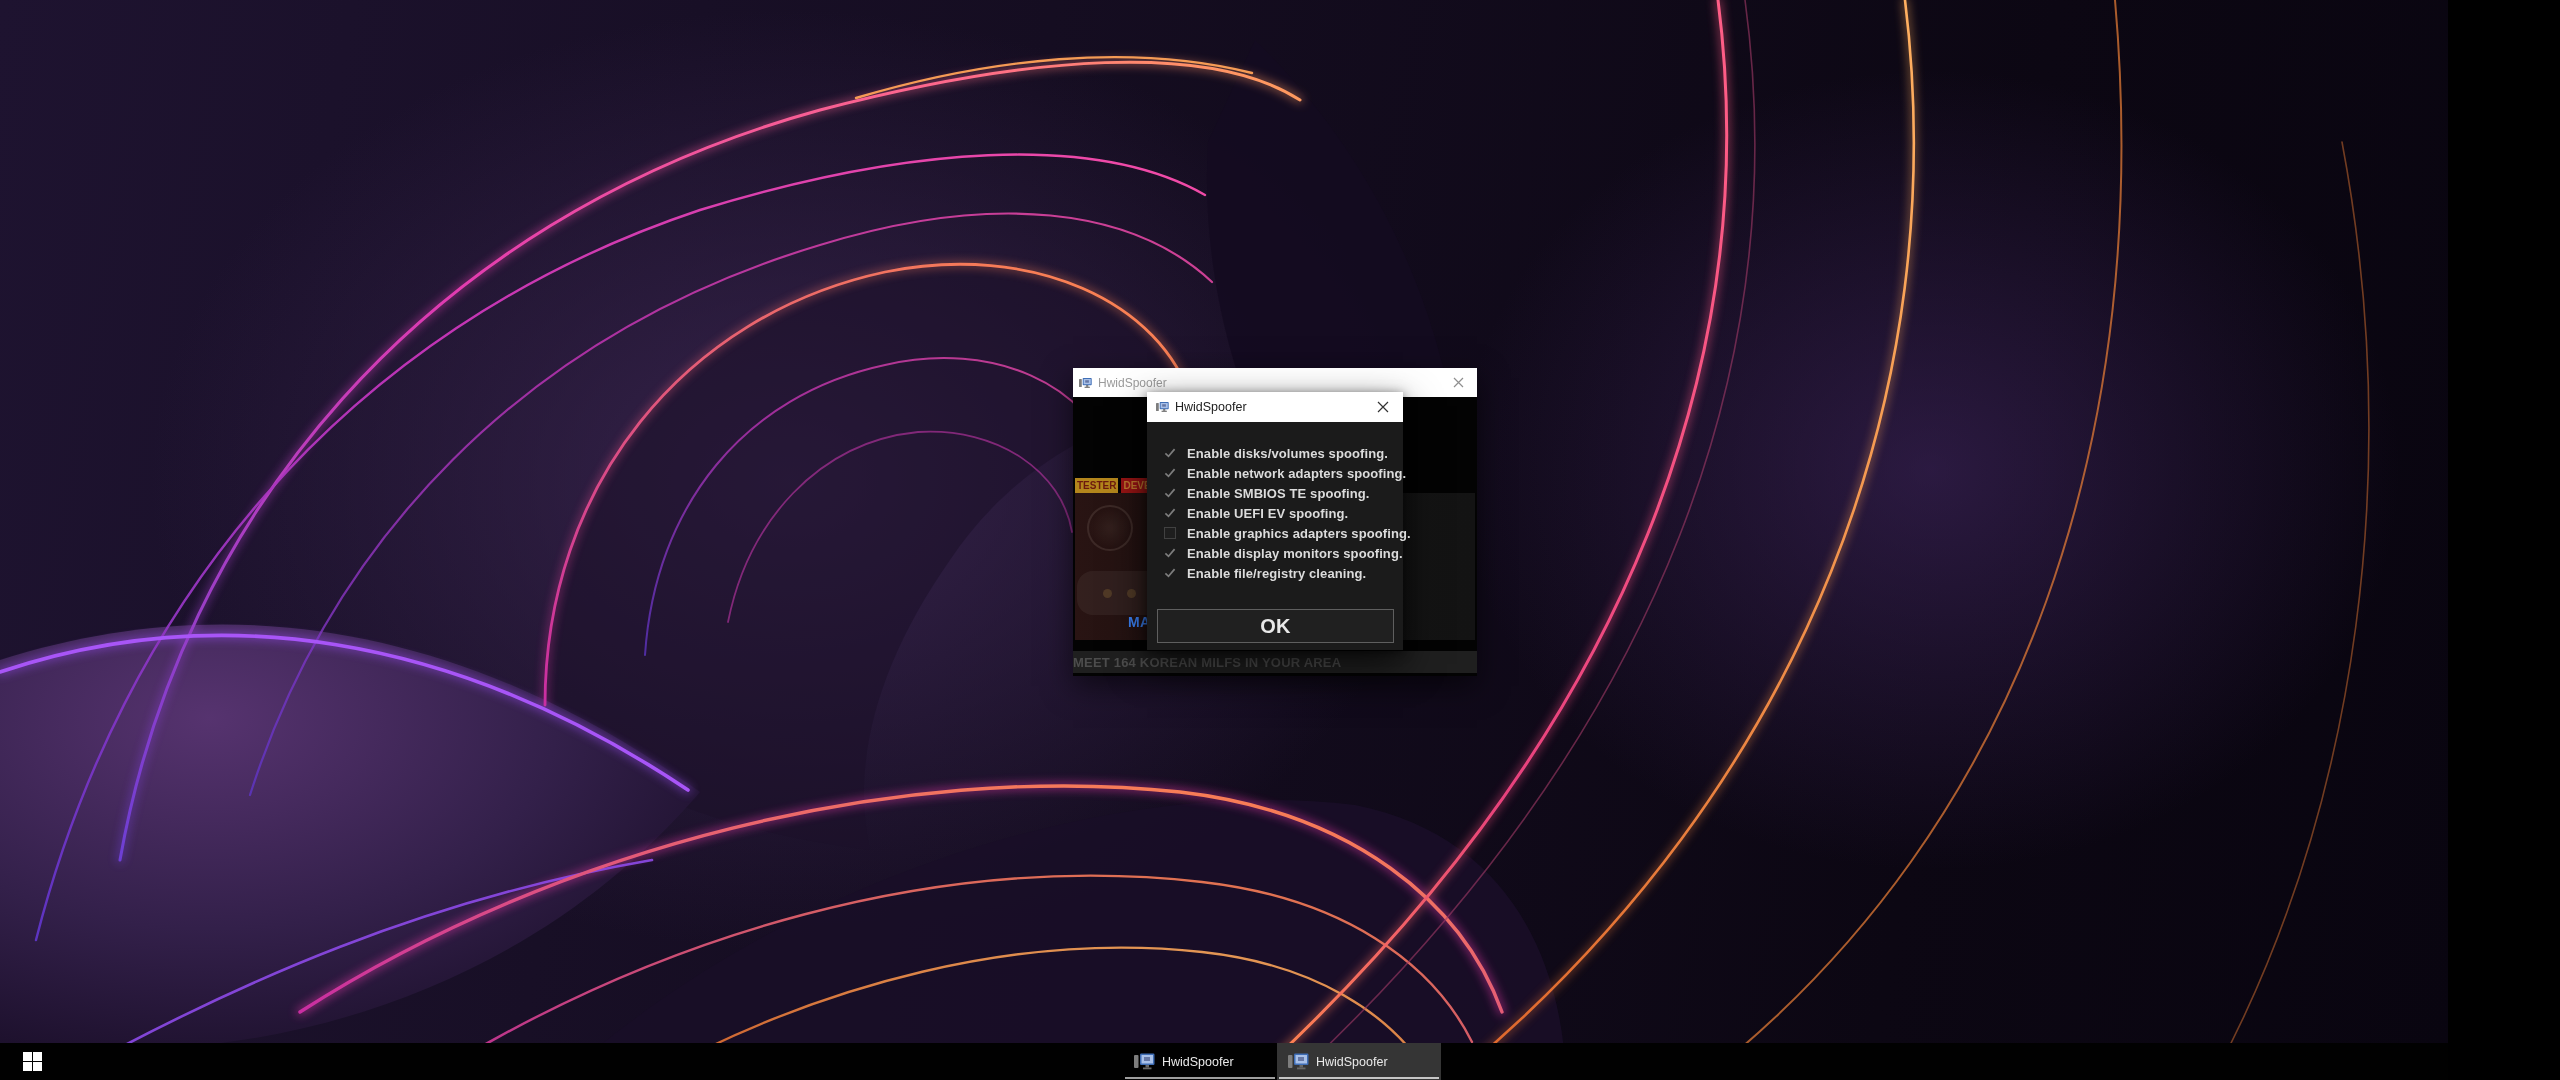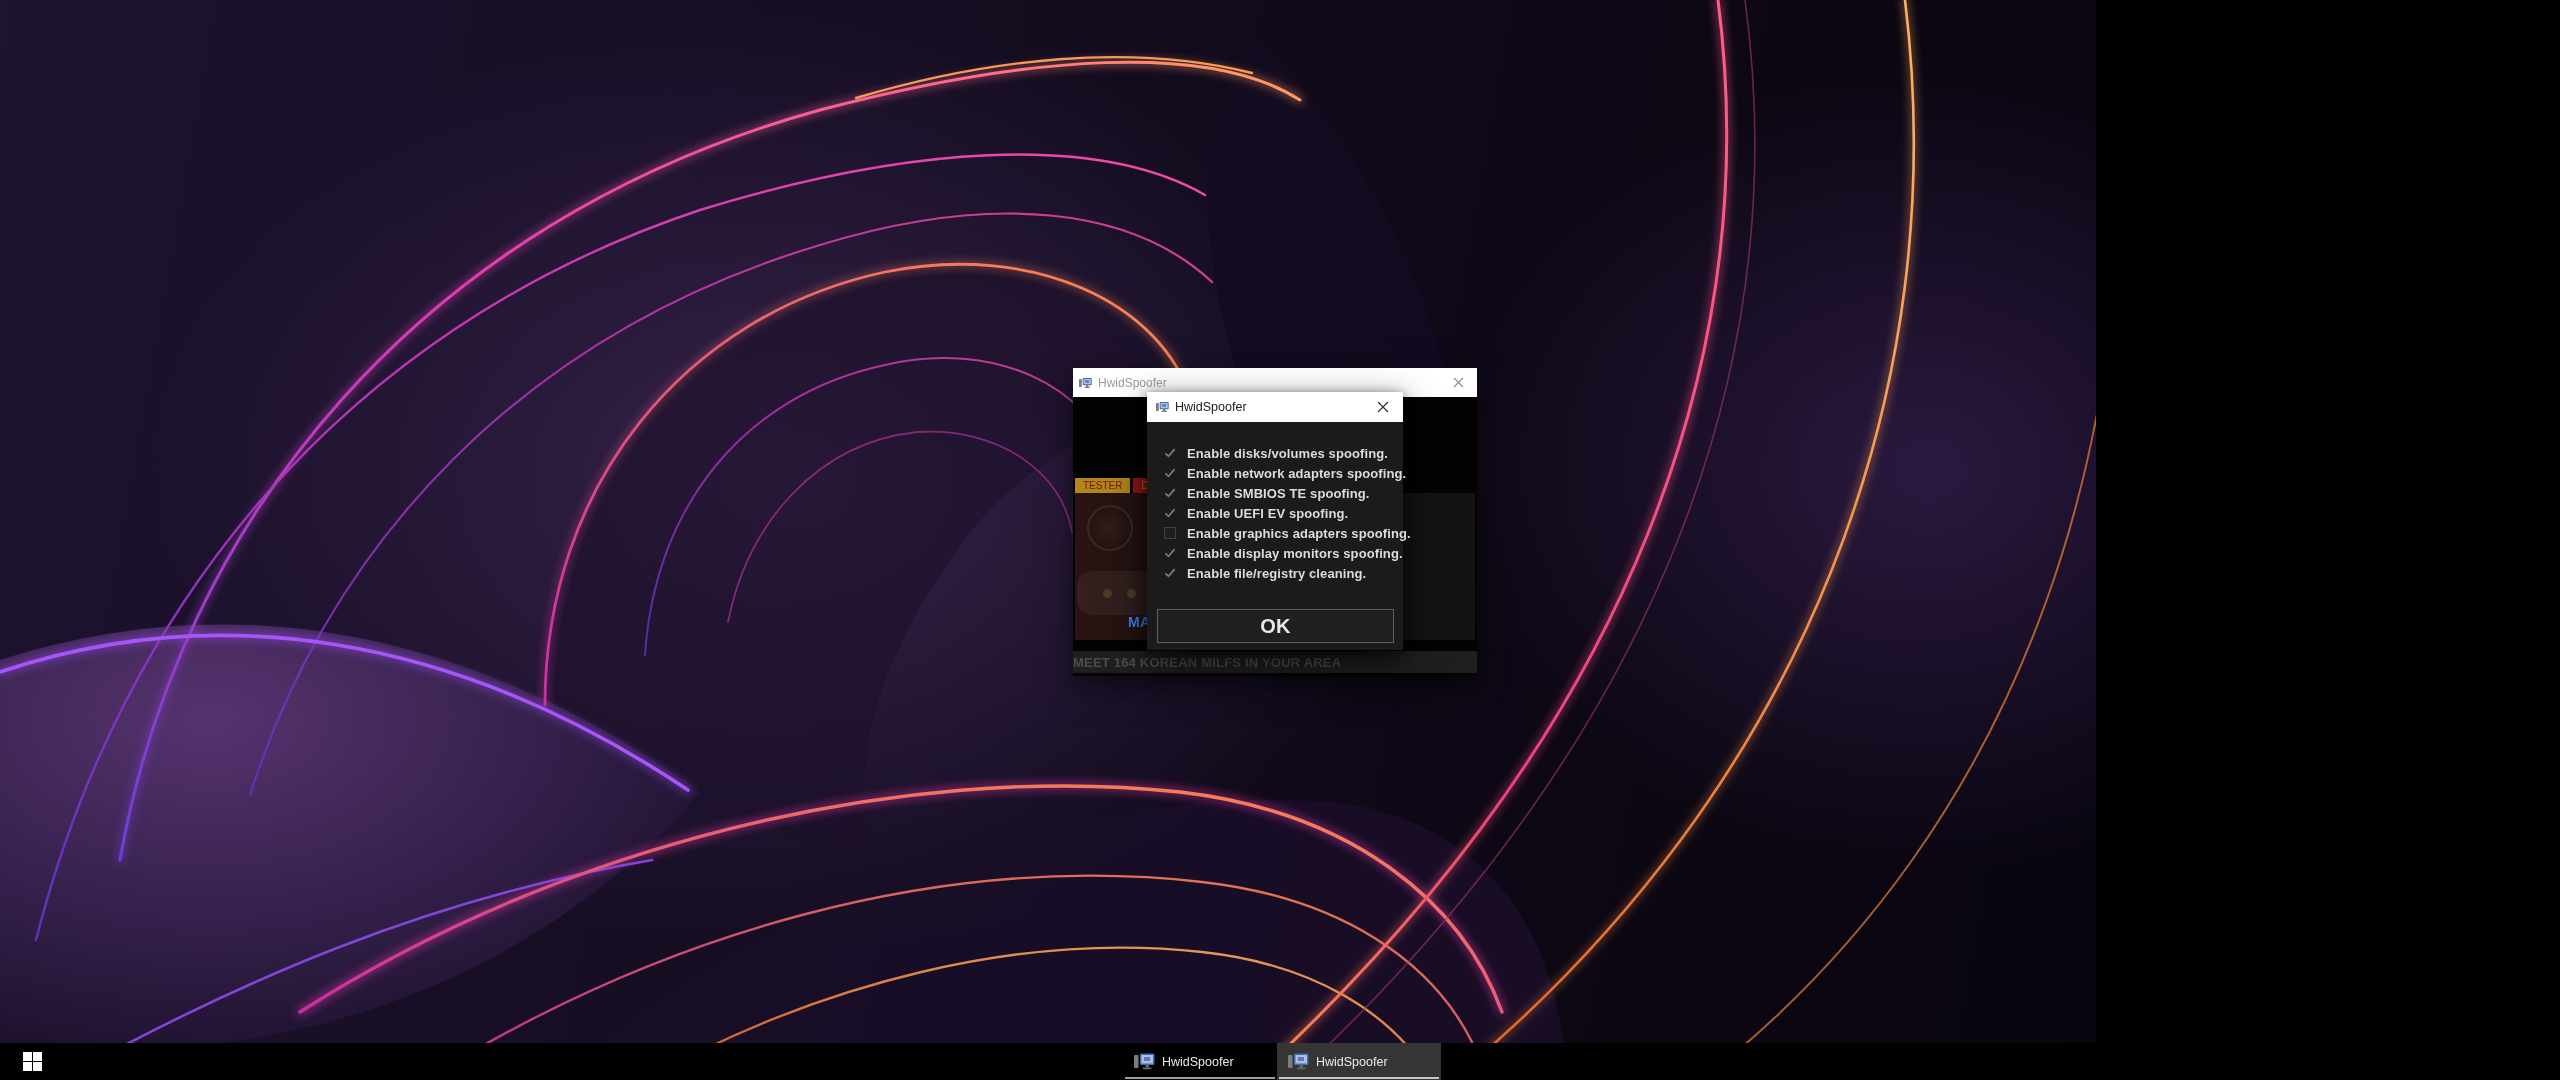--- a/index.html
+++ b/index.html
@@ -1,30 +1,30 @@
 <!DOCTYPE html>
 <html style="--dialog-title-bg: #ffffff; --dialog-body-bg: #1b1b1b; --checkbox-check: #7c7c7c; --tester-chip-bg: #b3861c; --tester-chip-fg: #6d1a0e; --developer-chip-bg: #971414; --developer-chip-fg: #bf7a2e; --taskbar-bg: #010101; --taskbar-active-item-bg: #353535; --accent-violet: #8b5cf6; --accent-magenta: #e23bb0; --accent-orange: #ff9a4d;"><head>
 <meta charset="utf-8">
 <style>
   html,body{margin:0;padding:0;background:#000;}
   *{box-sizing:border-box;}
-  .screen{position:relative;width:2096px;height:1080px;overflow:hidden;
+  .screen{position:relative;width:2448px;height:1080px;overflow:hidden;
     font-family:"Liberation Sans",sans-serif;
     background:linear-gradient(100deg,#1e1330 0%,#150d21 40%,#0c0713 78%,#090510 100%);}
   .wall{position:absolute;left:0;top:0;width:2560px;height:1080px;display:block;}
 
   
   .bg-window{position:absolute;left:1073px;top:368px;width:404px;height:308px;background:#030303;
     box-shadow:0 10px 28px rgba(0,0,0,.55);}
   .bg-titlebar{height:29px;background:#ffffff;display:flex;align-items:center;padding:0 8px 0 6px;}
   .bg-title{color:#9b9b9b;font-size:12px;margin-left:6px;flex:1;white-space:nowrap;}
   .x-btn{display:flex;align-items:center;justify-content:center;width:22px;height:22px;}
   .bg-client{position:absolute;left:0;right:0;top:29px;bottom:0;background:#030303;overflow:hidden;}
   .chips{position:absolute;top:81px;left:2px;height:15px;display:flex;gap:3px;}
-  .chip{font-size:10px;font-weight:normal;line-height:15px;padding:0 8px;white-space:nowrap;}
+  .chip{font-size:10px;font-weight:bold;line-height:15px;padding:0 2px;white-space:nowrap;}
   .chip.tester{background:var(--tester-chip-bg,#b3861c);color:var(--tester-chip-fg,#6d1a0e);}
   .chip.devel{background:var(--developer-chip-bg,#971414);color:var(--developer-chip-fg,#bf7a2e);width:176px;overflow:hidden;}
   .ad-image{position:absolute;top:96px;left:2px;right:2px;height:147px;
     background:linear-gradient(90deg,#291413 0%,#1b100f 38%,#141414 72%,#131313 100%);}
   .coin{position:absolute;left:12px;top:12px;width:46px;height:46px;border-radius:50%;
     border:2px solid rgba(255,236,214,.10);background:radial-gradient(circle,rgba(255,230,200,.06),transparent 70%);}
   .car{position:absolute;left:2px;top:78px;width:104px;height:44px;border-radius:16px;background:rgba(255,246,236,.055);}
   .car::before,.car::after{content:"";position:absolute;width:9px;height:9px;border-radius:50%;background:rgba(240,190,80,.16);top:18px;}
   .car::before{left:26px;} .car::after{left:50px;}
   .partial-text{position:absolute;top:217px;left:55px;color:#3b82f6;font-weight:bold;font-size:14px;letter-spacing:.3px;}

